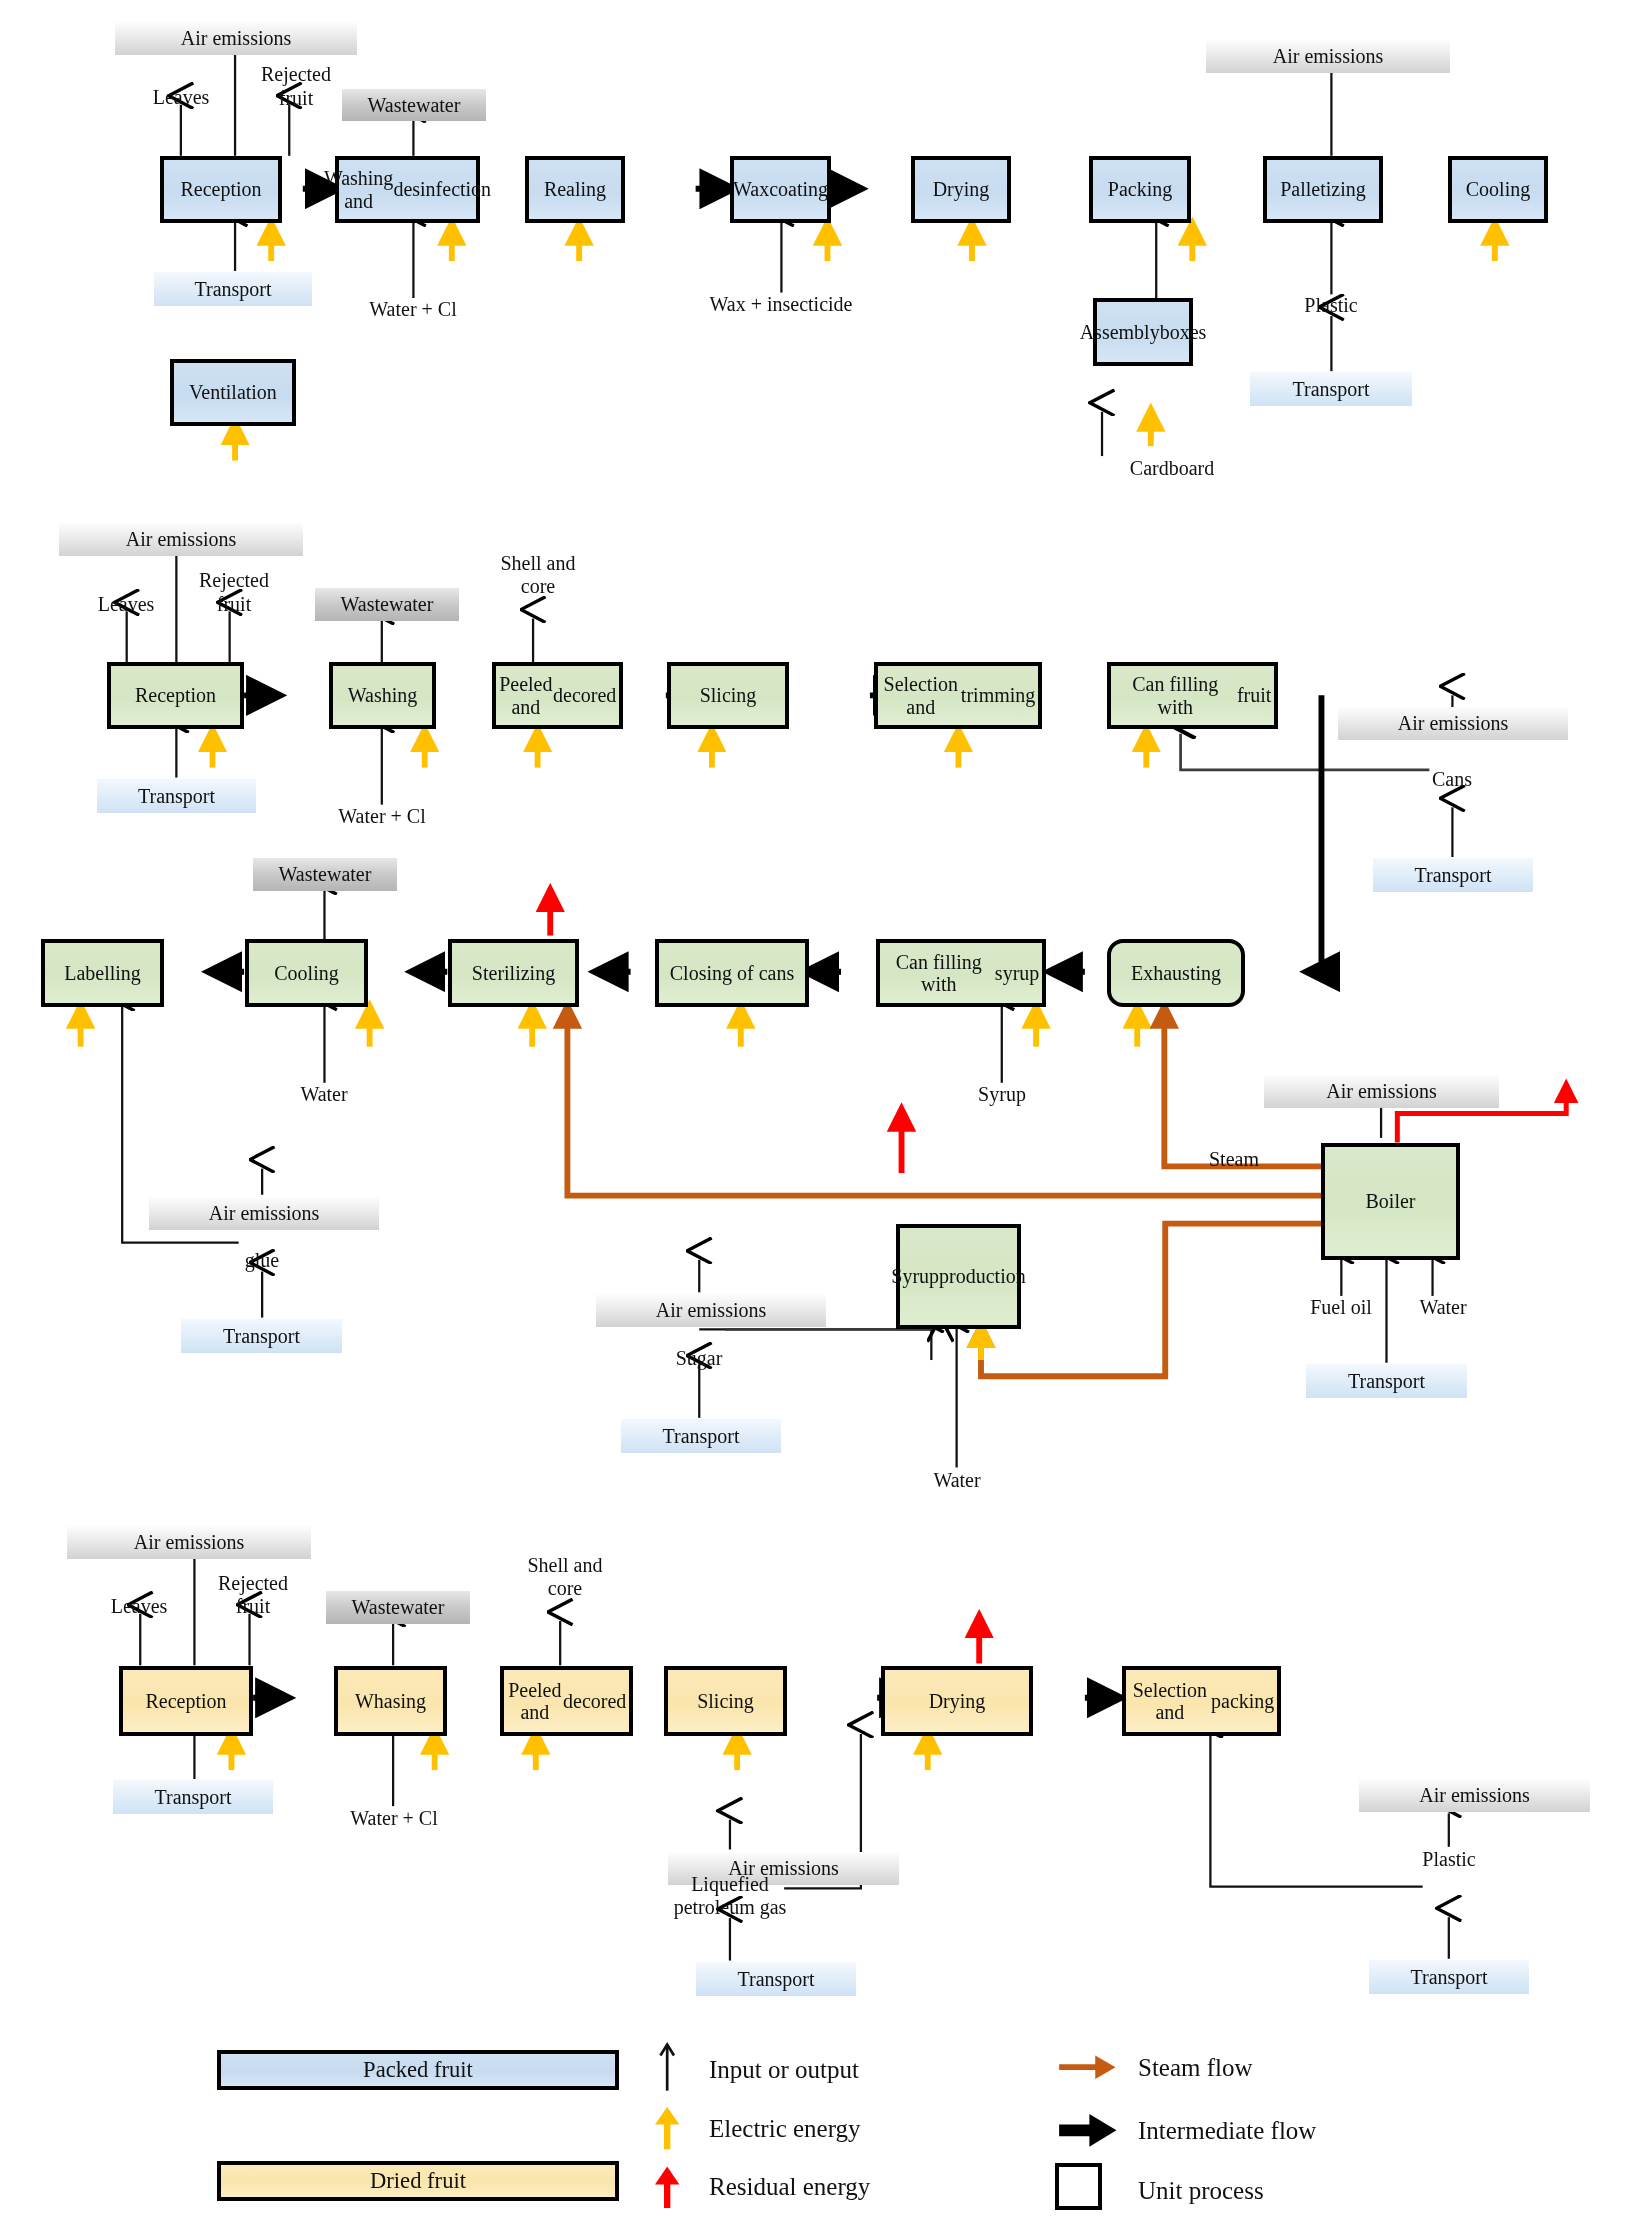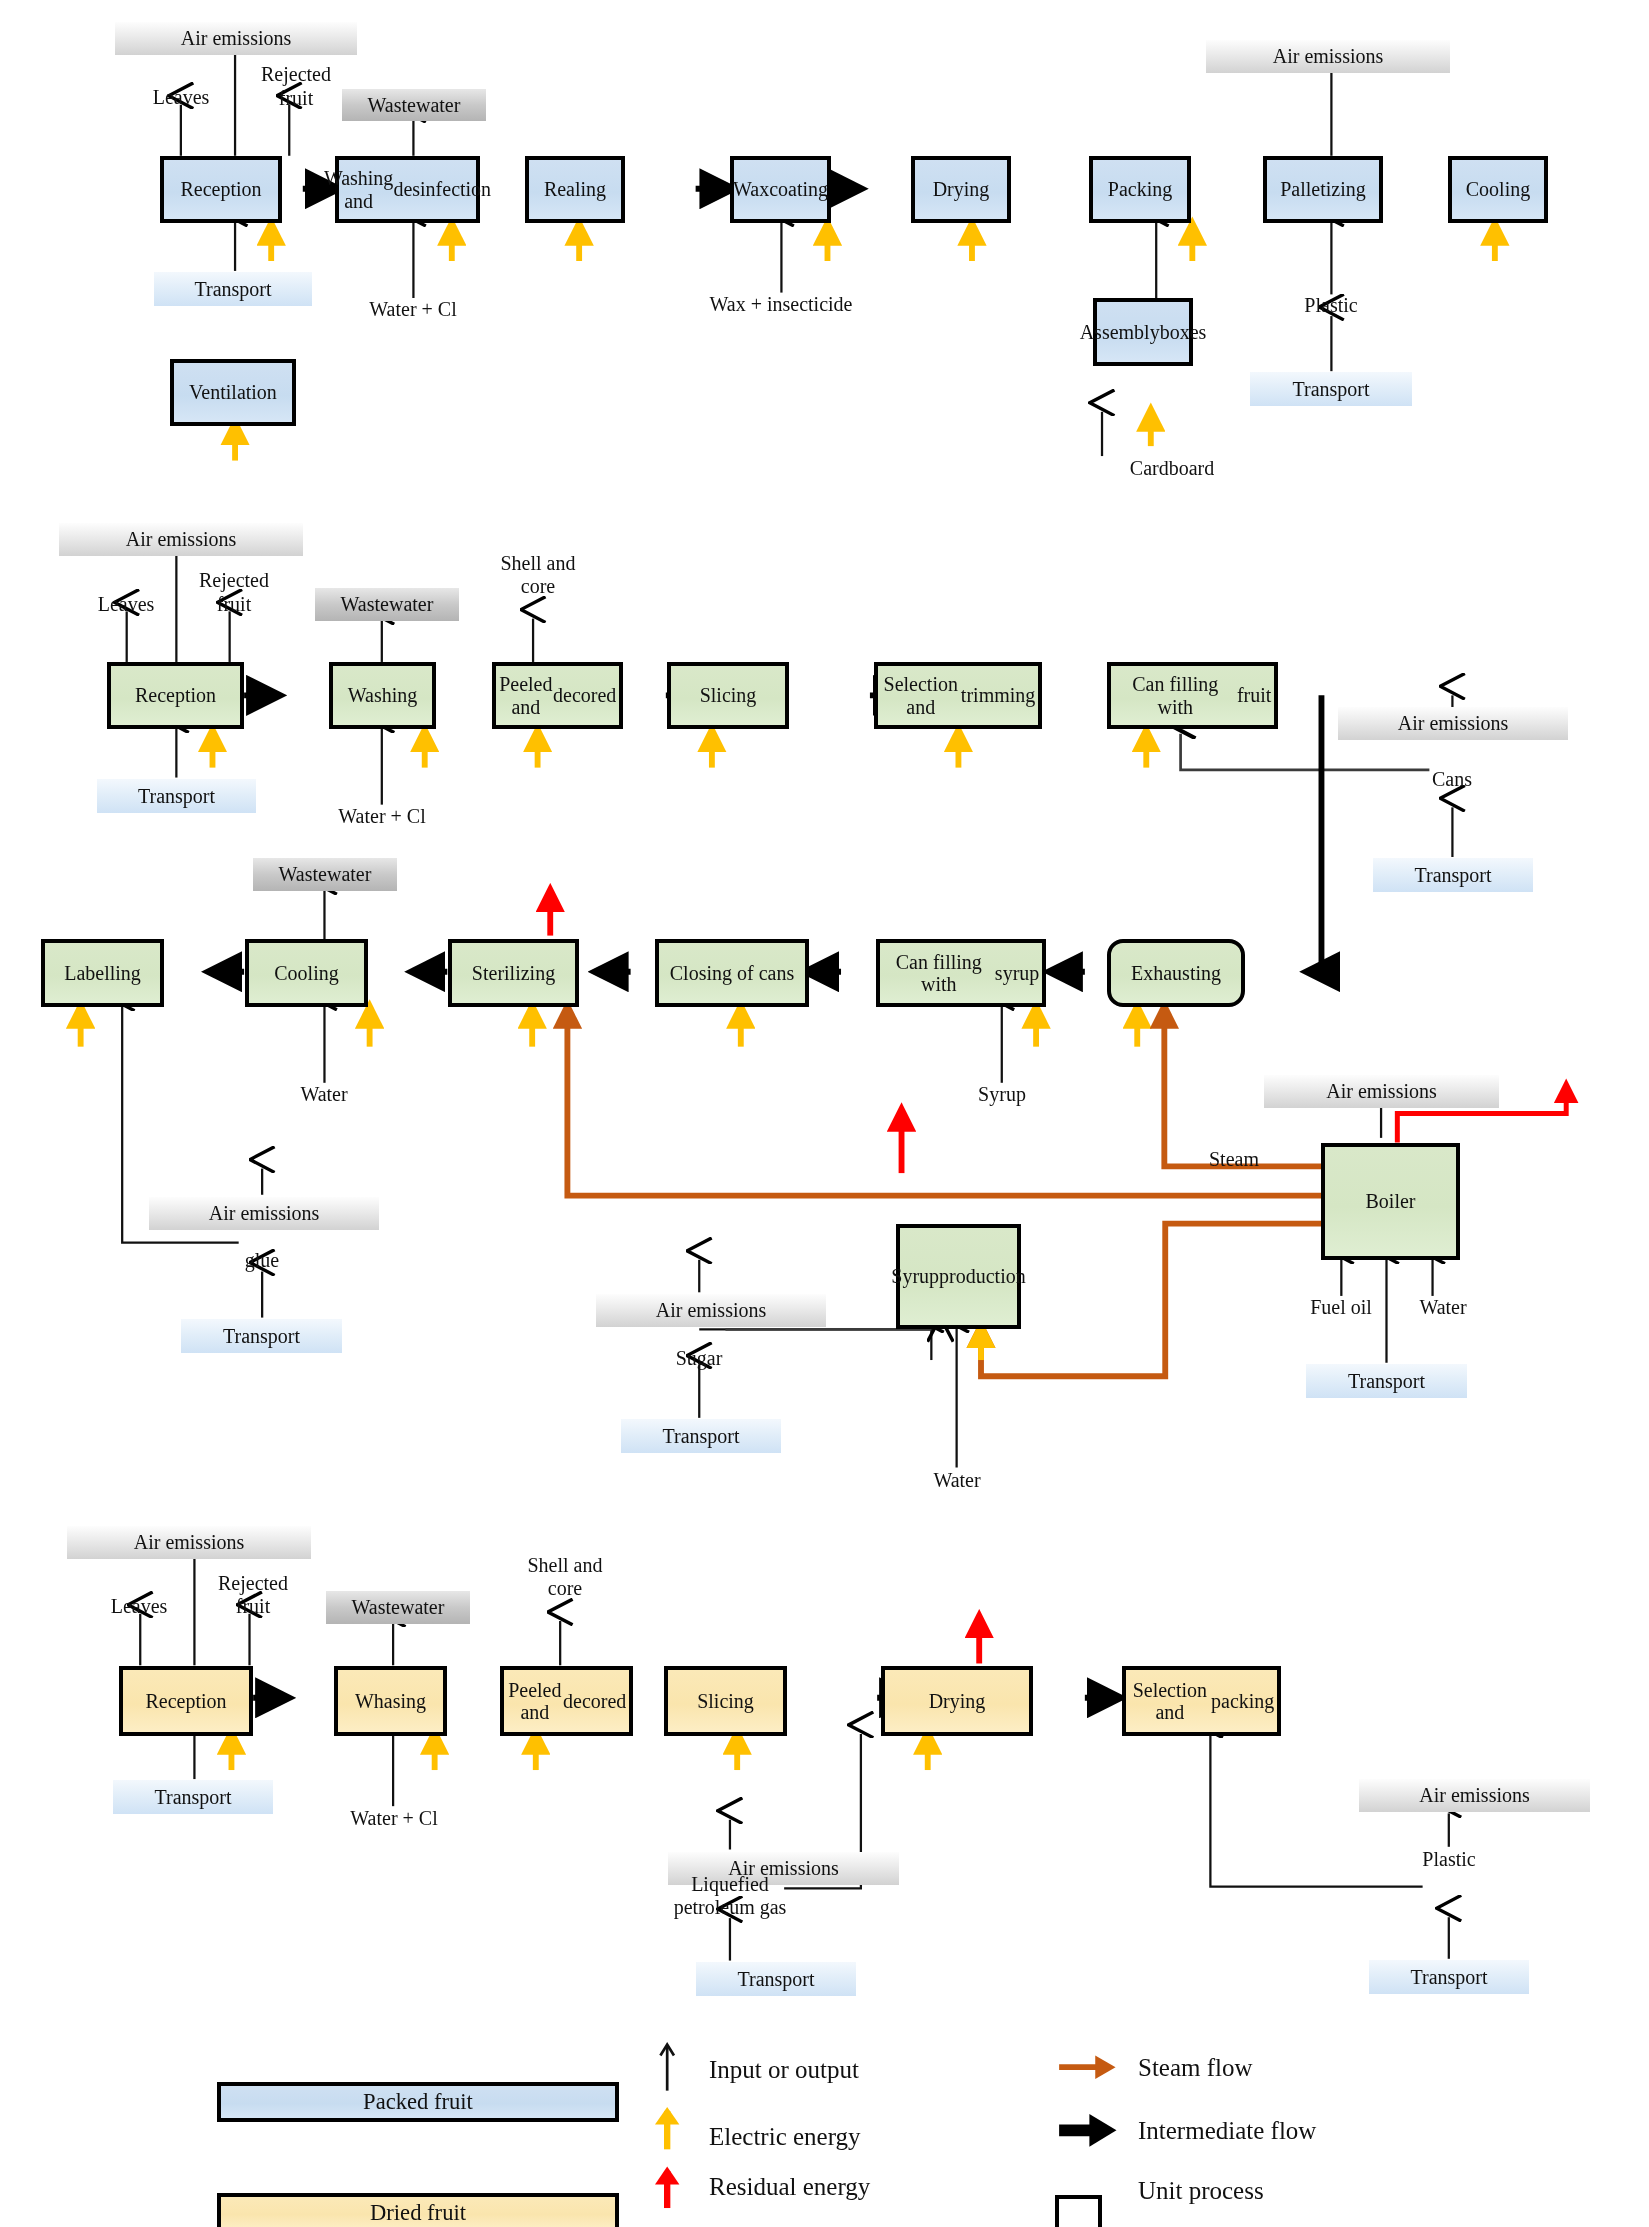--- a/index.html
+++ b/index.html
@@ -22,21 +22,21 @@
   .chip.waste{background:linear-gradient(180deg,#e7e7e7 0%,#c9c9c9 50%,#b4b4b4 100%);}
   .chip.transport{background:linear-gradient(180deg,#f3f8fd 0%,#e2eef9 45%,#cfe2f5 100%);}
 
   
   .lbl{position:absolute;font-size:20px;color:#111;line-height:1.1;white-space:nowrap;}
   .lbl.ctr{transform:translateX(-50%);text-align:center;}
 
   
   .lgbox{position:absolute;box-sizing:border-box;border:4.1px solid #000;
          display:flex;align-items:center;justify-content:center;
-         font-size:22.6px;color:#111;margin-top:32px;}
+         font-size:22.6px;color:#111;}
   .lgtext{position:absolute;font-size:25px;color:#111;white-space:nowrap;}
 </style>
 </head>
 <body>
 
 <div id="stage">
 
   <svg class="layer" viewBox="0 0 3653 4932">
     <defs>
       <marker id="thk" markerWidth="7" markerHeight="7" refX="5.2" refY="3.5" orient="auto">
@@ -409,21 +409,21 @@
   <div class="chip air" style="left:1359px;top:1779px;width:231px;height:33px;">Air emissions</div>
   <div class="lbl ctr" style="left:1449px;top:1848px;">Plastic</div>
   <div class="chip transport" style="left:1369px;top:1960px;width:160px;height:34px;">Transport</div>
 
   <div class="lgbox" style="left:217px;top:2050px;width:402px;height:40px;
               background:linear-gradient(180deg,#cfe0f2 0%,#c7dcf0 55%,#d6e6f6 100%);">Packed fruit</div>
   <div class="lgbox" style="left:217px;top:2161px;width:402px;height:40px;
               background:linear-gradient(180deg,#fbe9b8 0%,#fae5ad 55%,#fdeec5 100%);">Dried fruit</div>
 
   <div class="lgtext" style="left:709px;top:2056px;">Input or output</div>
-  <div class="lgtext" style="left:709px;top:2115px;margin-top:8px;">Electric energy</div>
+  <div class="lgtext" style="left:709px;top:2115px;">Electric energy</div>
   <div class="lgtext" style="left:709px;top:2173px;">Residual energy</div>
 
   <div class="lgtext" style="left:1138px;top:2054px;">Steam flow</div>
   <div class="lgtext" style="left:1138px;top:2117px;">Intermediate flow</div>
   <div class="lgbox" style="left:1055px;top:2163px;width:47px;height:47px;background:#fff;"></div>
   <div class="lgtext" style="left:1138px;top:2177px;">Unit process</div>
 
 </div>
 
 

